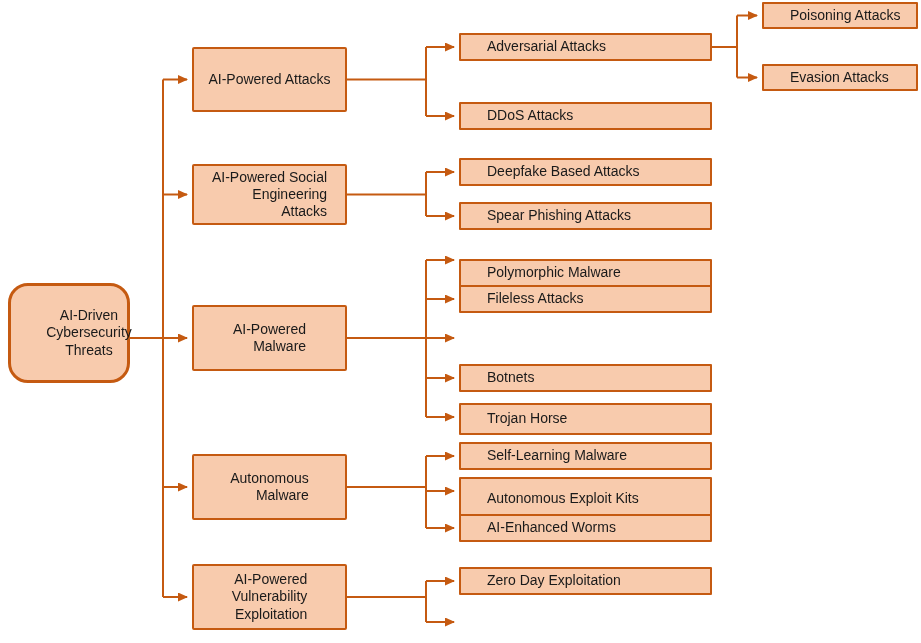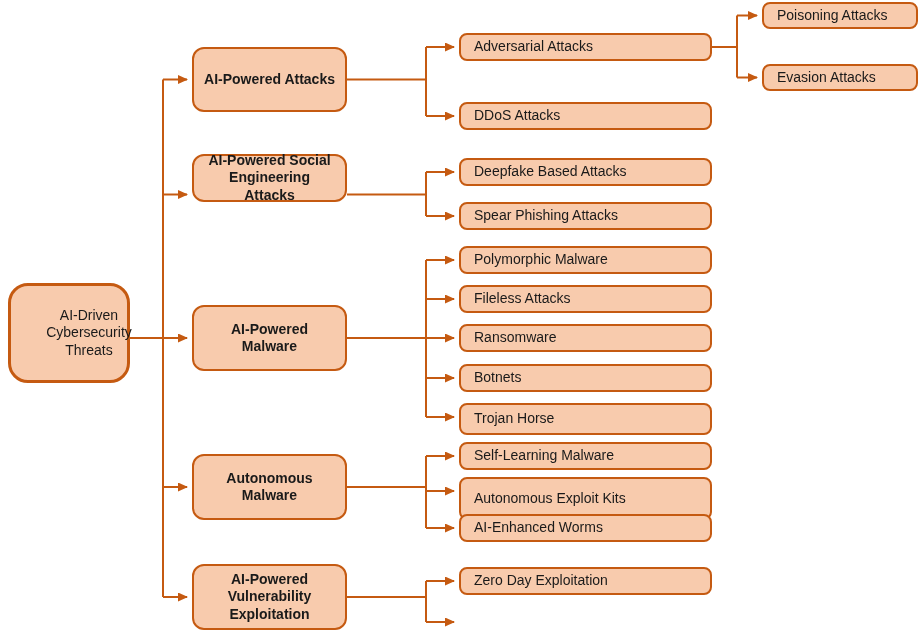--- a/index.html
+++ b/index.html
@@ -34,30 +34,29 @@
   .node.root{
     border-width:3px;
     border-radius:20px;
     justify-content:center;
     text-align:center;
     white-space:pre-line;
     padding-left:40px;
   }
   .node.level1{
     border-width:2.5px;
-    border-radius:12px;
+    border-radius:2px;
     justify-content:center;
-    text-align:center;
+    text-align:right;
     white-space:pre-line;
-    font-weight:bold;
   }
   .node.level2, .node.level3{
-    border-radius:8px;
+    border-radius:1px;
     justify-content:flex-start;
-    padding-left:13px;
+    padding-left:26px;
     white-space:nowrap;
   }
 </style>
 </head>
 <body>
 
 <div id="canvas">
 
   <svg id="connectors" width="921" height="643" viewBox="0 0 921 643">
     <defs>
@@ -108,43 +107,42 @@
     <path class="conn" d="M426,581 V622"></path>
     <path class="conn" d="M426,581 H454" marker-end="url(#arrow)"></path>
     <path class="conn" d="M426,622 H454" marker-end="url(#arrow)"></path>
   </svg>
 
   <div class="node root" style="left:8px;top:283px;width:122px;height:100px;">AI-Driven
 Cybersecurity
 Threats</div>
 
   <div class="node level1" style="left:192px;top:47px;width:155px;height:65px;">AI-Powered Attacks</div>
-  <div class="node level1" style="left:192px;top:154px;width:155px;height:48px;">AI-Powered Social
+  <div class="node level1" style="left:192px;top:164px;width:155px;height:61px;">AI-Powered Social
 Engineering
 Attacks</div>
   <div class="node level1" style="left:192px;top:305px;width:155px;height:66px;">AI-Powered
 Malware</div>
   <div class="node level1" style="left:192px;top:454px;width:155px;height:66px;">Autonomous
 Malware</div>
   <div class="node level1" style="left:192px;top:564px;width:155px;height:66px;">AI-Powered
 Vulnerability
 Exploitation</div>
 
   <div class="node level2" style="left:459px;top:33px;width:253px;height:28px;">Adversarial Attacks</div>
   <div class="node level2" style="left:459px;top:102px;width:253px;height:28px;">DDoS Attacks</div>
 
   <div class="node level3" style="left:762px;top:2px;width:156px;height:27px;">Poisoning Attacks</div>
   <div class="node level3" style="left:762px;top:64px;width:156px;height:27px;">Evasion Attacks</div>
 
   <div class="node level2" style="left:459px;top:158px;width:253px;height:28px;">Deepfake Based Attacks</div>
   <div class="node level2" style="left:459px;top:202px;width:253px;height:28px;">Spear Phishing Attacks</div>
 
-  <div class="node level2" style="left:459px;top:246px;width:253px;height:28px;">Polymorphic Malware</div>
+  <div class="node level2" style="left:459px;top:259px;width:253px;height:28px;">Polymorphic Malware</div>
   <div class="node level2" style="left:459px;top:285px;width:253px;height:28px;">Fileless Attacks</div>
-  <div class="node level2" style="left:459px;top:324px;width:253px;height:28px;">Ransomware</div>
   <div class="node level2" style="left:459px;top:364px;width:253px;height:28px;">Botnets</div>
   <div class="node level2" style="left:459px;top:403px;width:253px;height:32px;">Trojan Horse</div>
 
   <div class="node level2" style="left:459px;top:442px;width:253px;height:28px;">Self-Learning Malware</div>
   <div class="node level2" style="left:459px;top:477px;width:253px;height:43px;">Autonomous Exploit Kits</div>
   <div class="node level2" style="left:459px;top:514px;width:253px;height:28px;">AI-Enhanced Worms</div>
 
   <div class="node level2" style="left:459px;top:567px;width:253px;height:28px;">Zero Day Exploitation</div>
 
 </div>

